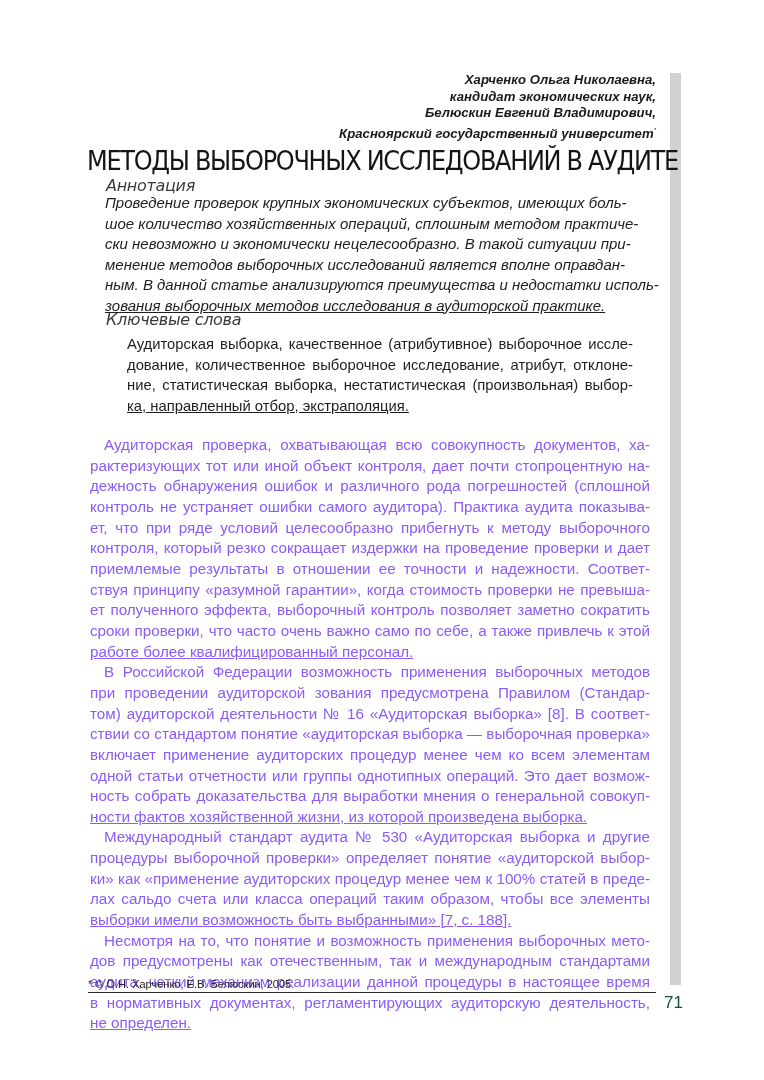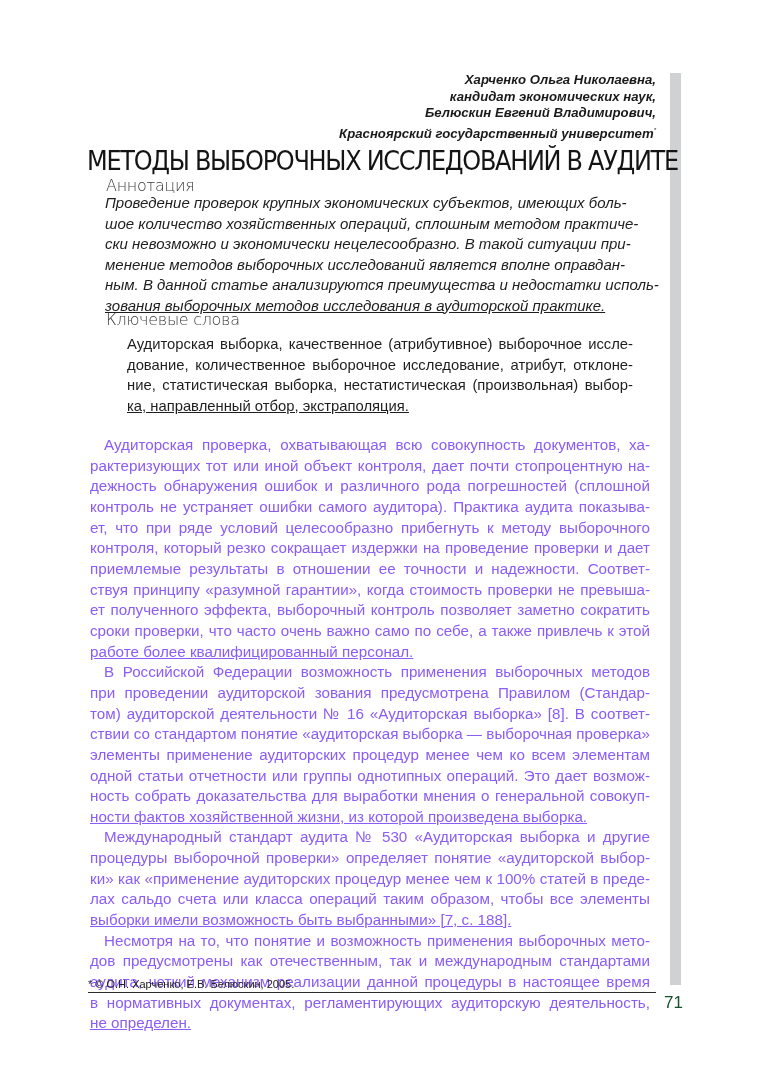--- a/index.html
+++ b/index.html
@@ -56,20 +56,21 @@
   }
   .section-label {
     position: absolute;
     left: 106px;
     font-family: "DejaVu Sans", sans-serif;
     font-weight: 200;
     font-size: 16px;
     color: #3a3a3a;
     letter-spacing: -0.3px;
     white-space: nowrap;
+    font-style: italic;
   }
   .annot-label { top: 176px; }
   .kw-label { top: 310px; }
   .abstract {
     position: absolute;
     left: 105px;
     top: 193px;
     width: 516px;
     font-style: italic;
     font-size: 15px;
@@ -178,21 +179,21 @@
     <span class="ln">ствуя принципу «разумной гарантии», когда стоимость проверки не превыша-</span>
     <span class="ln">ет полученного эффекта, выборочный контроль позволяет заметно сократить</span>
     <span class="ln">сроки проверки, что часто очень важно само по себе, а также привлечь к этой</span>
     <span class="ln last">работе более квалифицированный персонал.</span>
   </div>
   <div class="para">
     <span class="ln first">В Российской Федерации возможность применения выборочных методов</span>
     <span class="ln">при проведении аудиторской зования предусмотрена Правилом (Стандар-</span>
     <span class="ln">том) аудиторской деятельности № 16 «Аудиторская выборка» [8]. В соответ-</span>
     <span class="ln">ствии со стандартом понятие «аудиторская выборка — выборочная проверка»</span>
-    <span class="ln">элементы применение аудиторских процедур менее чем ко всем элементам</span>
+    <span class="ln">включает применение аудиторских процедур менее чем ко всем элементам</span>
     <span class="ln">одной статьи отчетности или группы однотипных операций. Это дает возмож-</span>
     <span class="ln">ность собрать доказательства для выработки мнения о генеральной совокуп-</span>
     <span class="ln last">ности фактов хозяйственной жизни, из которой произведена выборка.</span>
   </div>
   <div class="para">
     <span class="ln first">Международный стандарт аудита № 530 «Аудиторская выборка и другие</span>
     <span class="ln">процедуры выборочной проверки» определяет понятие «аудиторской выбор-</span>
     <span class="ln">ки» как «применение аудиторских процедур менее чем к 100% статей в преде-</span>
     <span class="ln">лах сальдо счета или класса операций таким образом, чтобы все элементы</span>
     <span class="ln last">выборки имели возможность быть выбранными»  [7, с. 188].</span>

